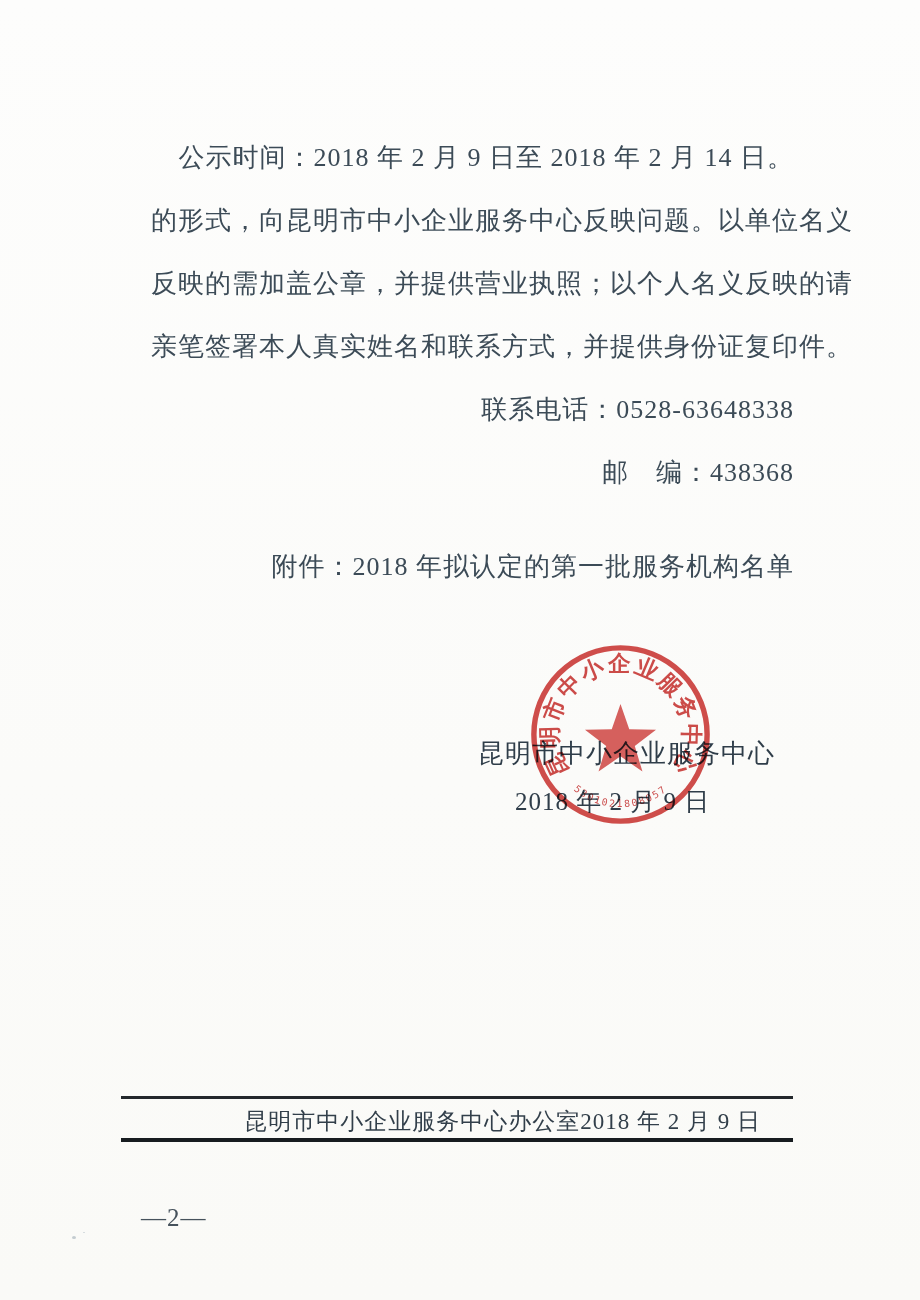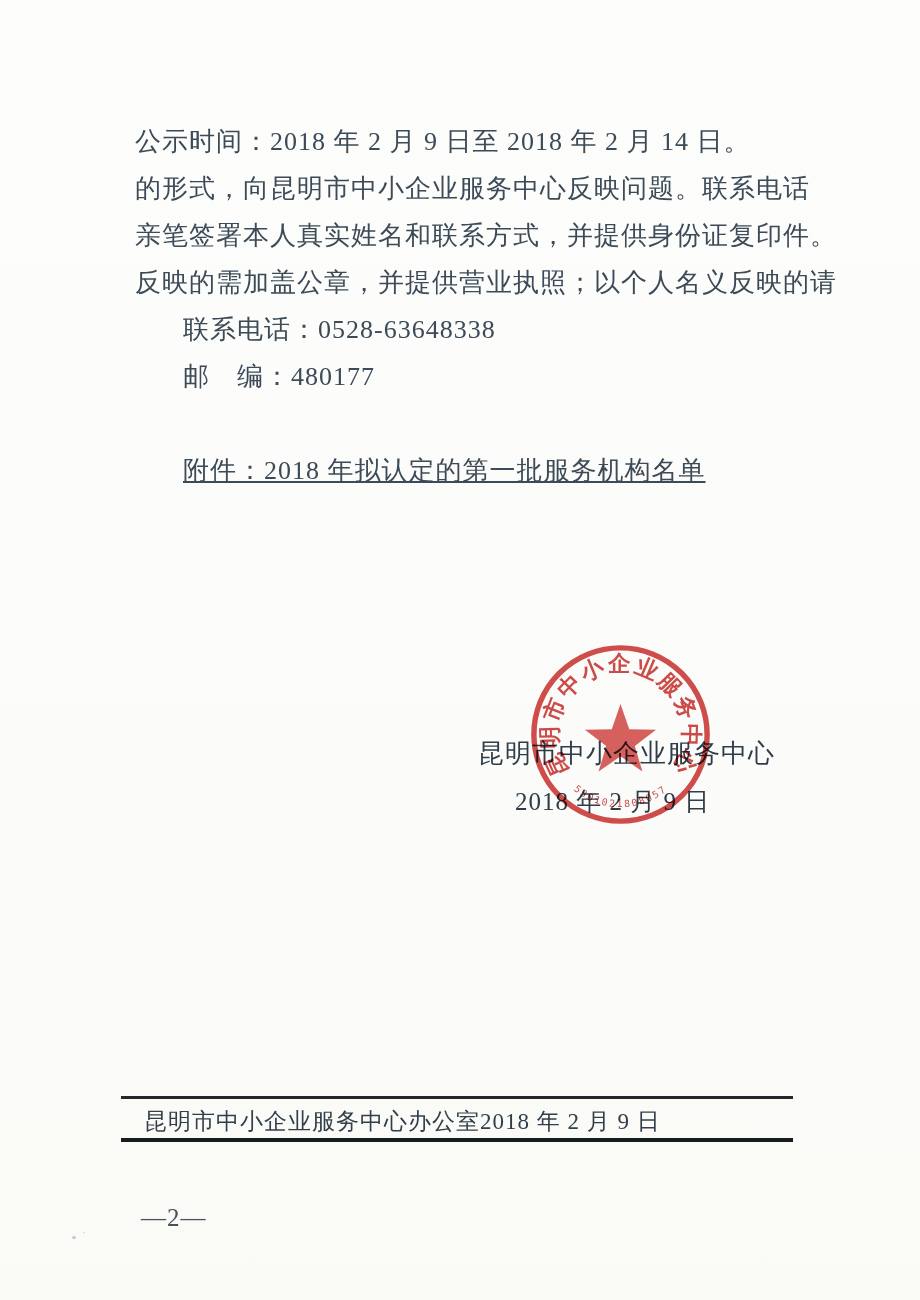--- a/index.html
+++ b/index.html
@@ -12,23 +12,23 @@
   .page{
     position:absolute;inset:0;
     background:linear-gradient(180deg,#fdfdfc 0%,#fbfbf9 60%,#fafaf7 100%);
   }
   
   .body-text{
     position:absolute;left:135px;top:118px;right:110px;
     color:#3c4b57;
     font-size:26px;line-height:47px;
   }
-  .body-text p{margin:0;white-space:nowrap;letter-spacing:1px;}
+  .body-text p{margin:16px;white-space:nowrap;letter-spacing:1px;text-align:right;}
   .body-text p.indent{padding-left:48px;}
-  .body-text p.gap{margin-top:47px;text-decoration:underline;}
+  .body-text p.gap{margin-top:47px;}
   
   .seal{
     position:absolute;left:527px;top:641px;
     width:187px;height:187px;
     mix-blend-mode:multiply;opacity:.93;
   }
   .seal .ring{fill:none;stroke:#cf403e;stroke-width:5.5;}
   .seal .star{fill:#d0413f;opacity:.9;}
   .seal .ring-text{
     font-family:"Liberation Sans","DejaVu Sans",sans-serif;
@@ -45,21 +45,21 @@
   }
   .sig-date{
     position:absolute;left:515px;top:785px;
     color:#2f3d49;font-size:25px;letter-spacing:1px;white-space:nowrap;
   }
   
   .colophon{
     position:absolute;left:121px;top:1096px;width:672px;height:46px;
     border-top:3px solid #23282c;
     border-bottom:4px solid #171c20;
-    display:flex;align-items:flex-end;justify-content:flex-start;
+    display:flex;align-items:flex-end;justify-content:flex-end;
     padding:0 0 1px 0;box-sizing:border-box;
   }
   .colophon .office{
     margin-left:23px;color:#323f4a;font-size:23px;letter-spacing:1px;white-space:nowrap;
   }
   .colophon .cdate{
     margin-right:32px;color:#323f4a;font-size:23px;letter-spacing:1px;white-space:nowrap;
   }
   
   .page-num{
@@ -69,25 +69,25 @@
   .speck{position:absolute;left:72px;top:1236px;width:4px;height:3px;
     background:#c3cbd0;border-radius:50%;box-shadow:10px -5px 0 -1px #ccd3d7;}
 </style>
 </head>
 <body>
 
 <div class="page">
 
   <main class="body-text">
     <p>公示时间：2018 年 2 月 9 日至 2018 年 2 月 14 日。</p>
-    <p>的形式，向昆明市中小企业服务中心反映问题。联系电话</p>
+    <p>的形式，向昆明市中小企业服务中心反映问题。以单位名义</p>
+    <p>反映的需加盖公章，并提供营业执照；以个人名义反映的请</p>
     <p>亲笔签署本人真实姓名和联系方式，并提供身份证复印件。</p>
-    <p>反映的需加盖公章，并提供营业执照；以个人名义反映的请</p>
     <p class="indent">联系电话：0528-63648338</p>
-    <p class="indent">邮　编：480177</p>
+    <p class="indent">邮　编：438368</p>
     <p class="indent gap">附件：2018 年拟认定的第一批服务机构名单</p>
   </main>
 
   <div class="sig-org">昆明市中小企业服务中心</div>
   <div class="sig-date">2018 年 2 月 9 日</div>
 
   <svg class="seal" viewBox="0 0 190 190" aria-hidden="true">
     <defs>
       <path id="arcTop" d="M 42.6,131.7 A 64,64 0 1 1 147.4,131.7" fill="none"></path>
       <path id="arcBottom" d="M 30.9,132 A 74,74 0 0 0 159.1,132" fill="none"></path>

